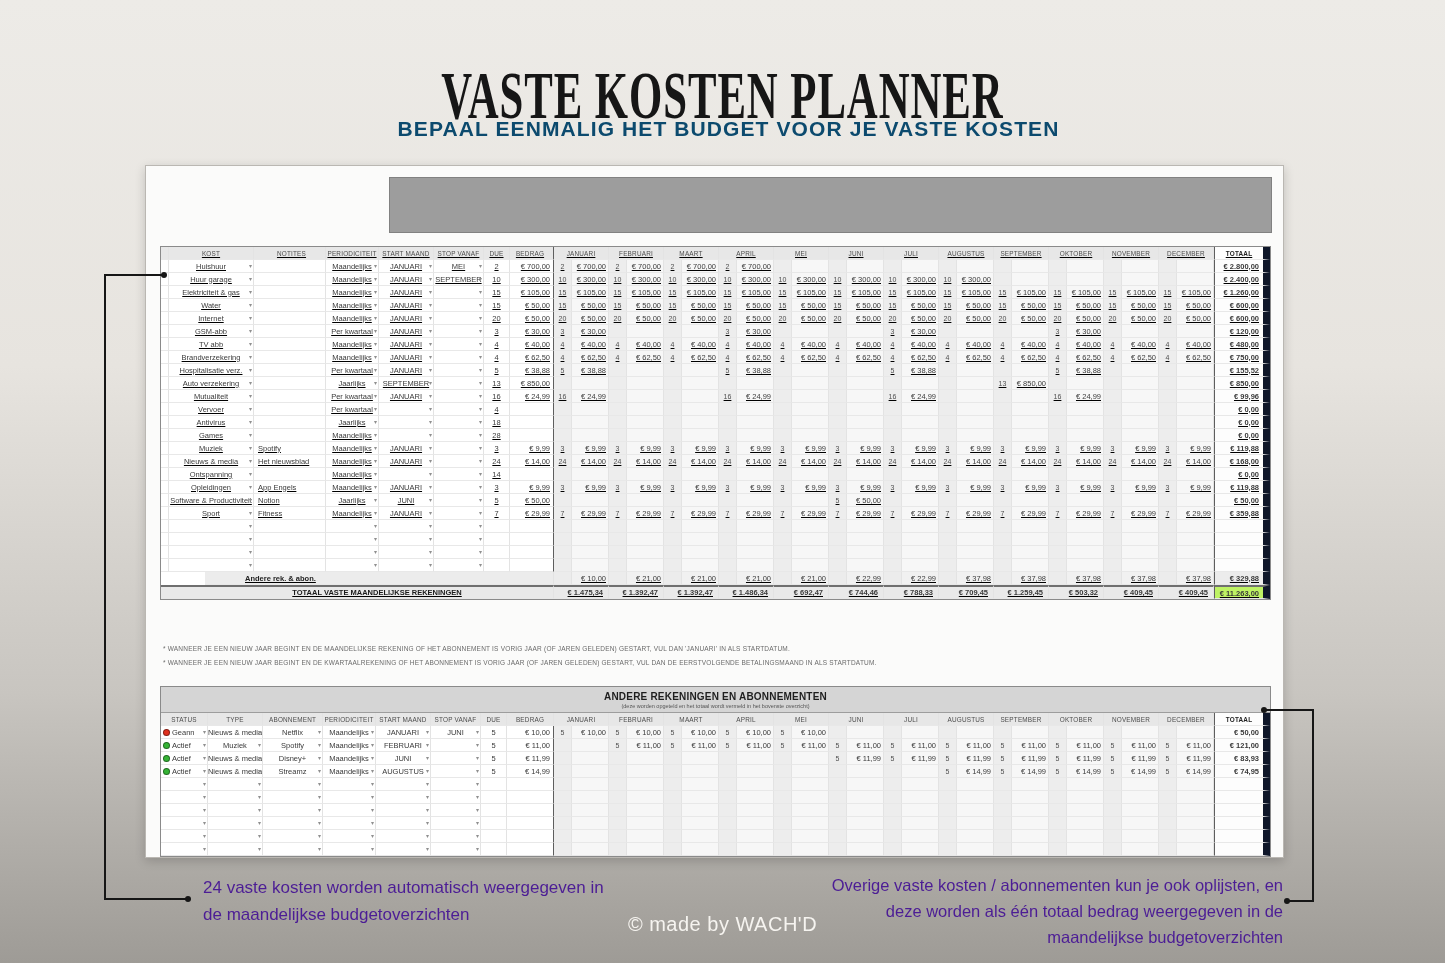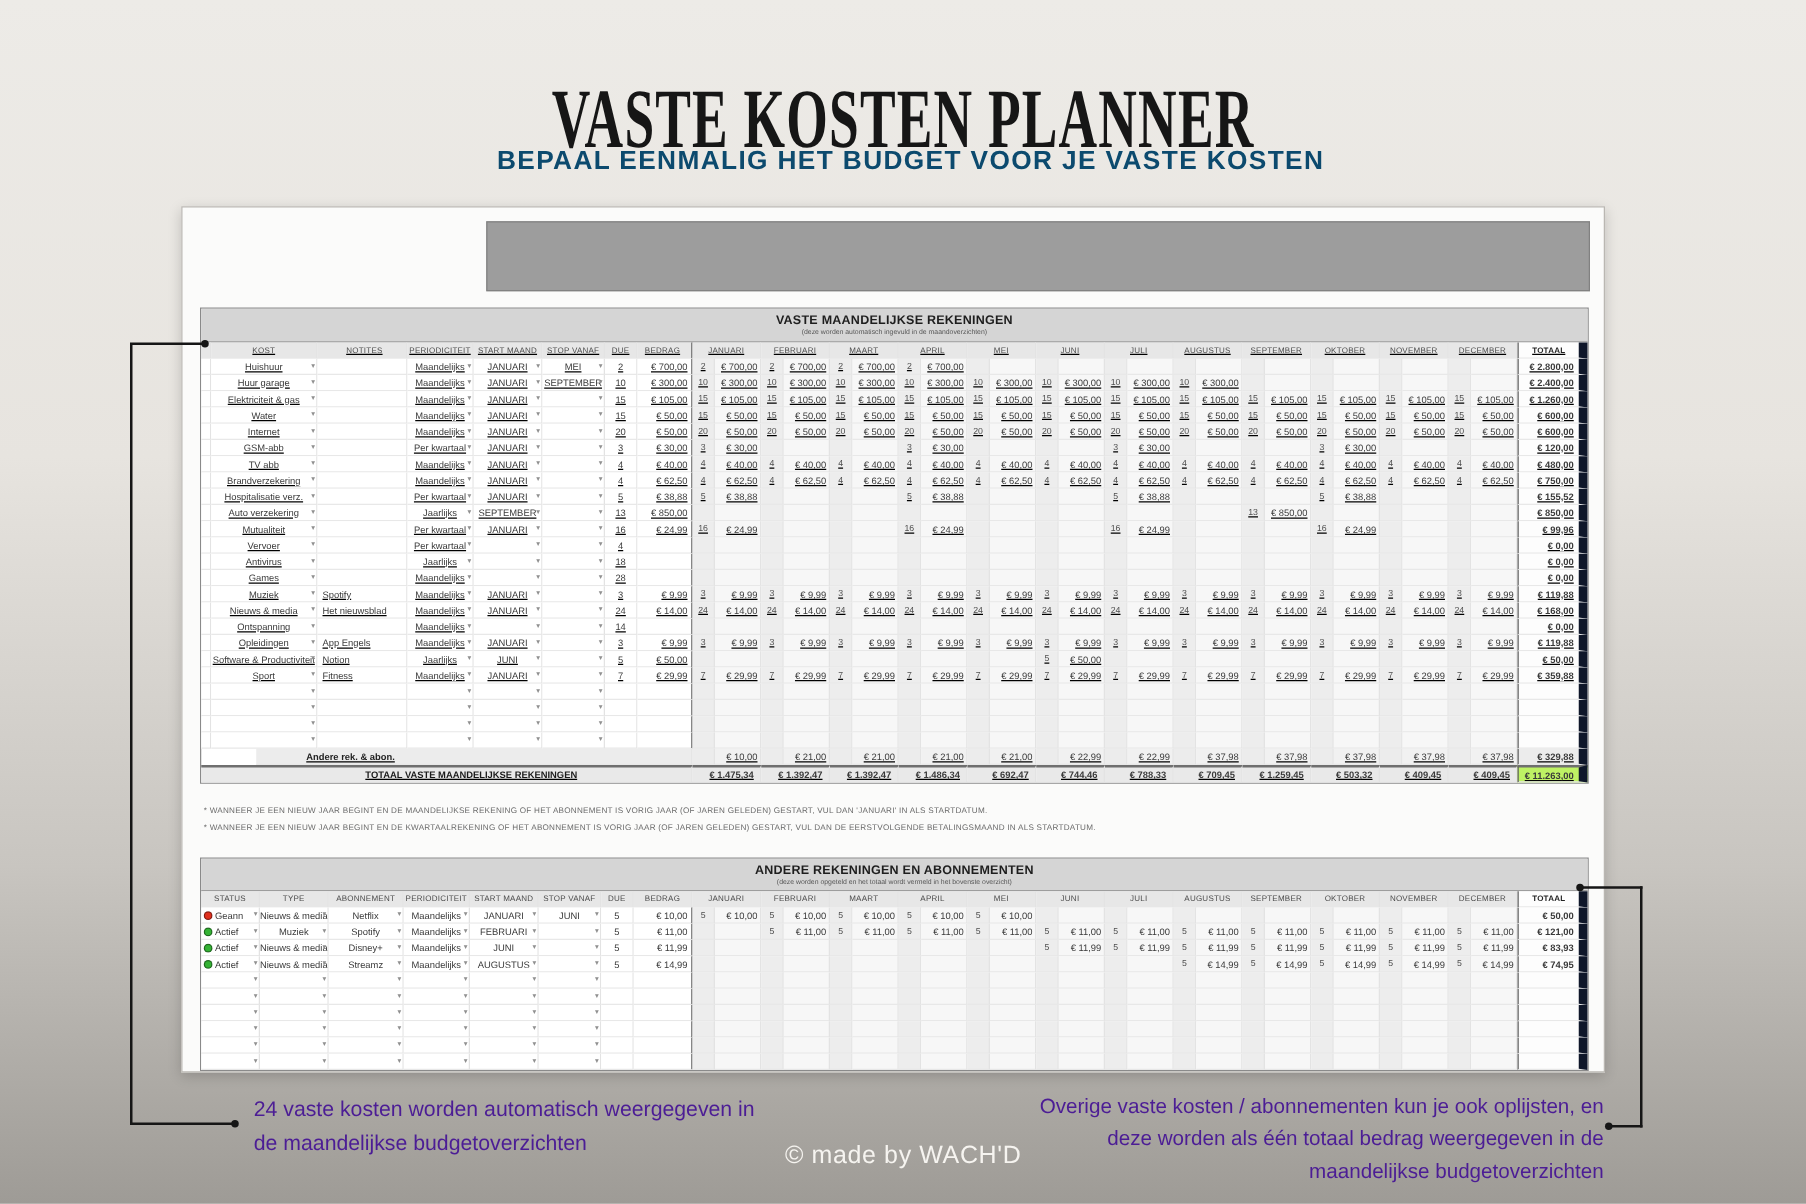--- a/index.html
+++ b/index.html
@@ -74,24 +74,20 @@
 </head>
 <body>
 
 <div class="main-title">VASTE KOSTEN PLANNER</div>
 <div class="sub-title">BEPAAL EENMALIG HET BUDGET VOOR JE VASTE KOSTEN</div>
 
 <div class="sheet">
   <div class="graybox"></div>
 
   <div class="tbl" id="tbl1">
-    <div class="tband">
-      <div class="t">VASTE MAANDELIJKSE REKENINGEN</div>
-      <div class="s">(deze worden automatisch ingevuld in de maandoverzichten)</div>
-    </div>
     <div class="t1-row" id="t1-header">
         <div class="c hc"></div>
         <div class="c hc kost">
           <span class="v">KOST</span>
         </div>
         <div class="c hc notites">
           <span class="v">NOTITES</span>
         </div>
         <div class="c hc per">
           <span class="v">PERIODICITEIT</span>

